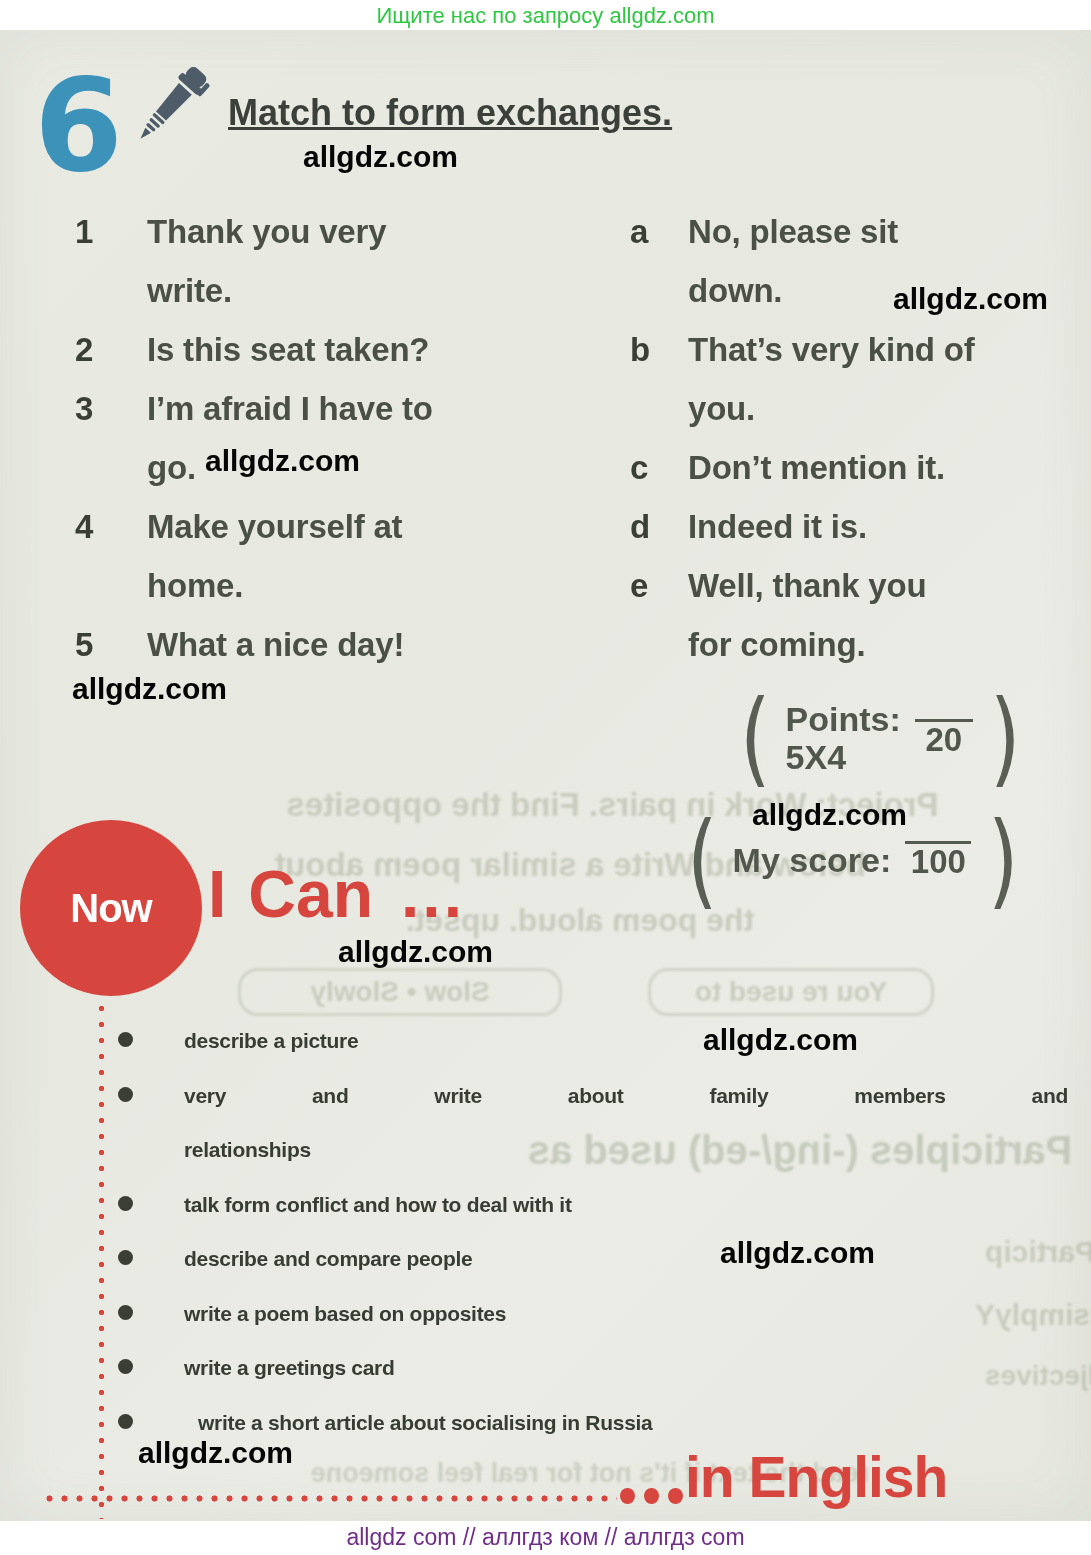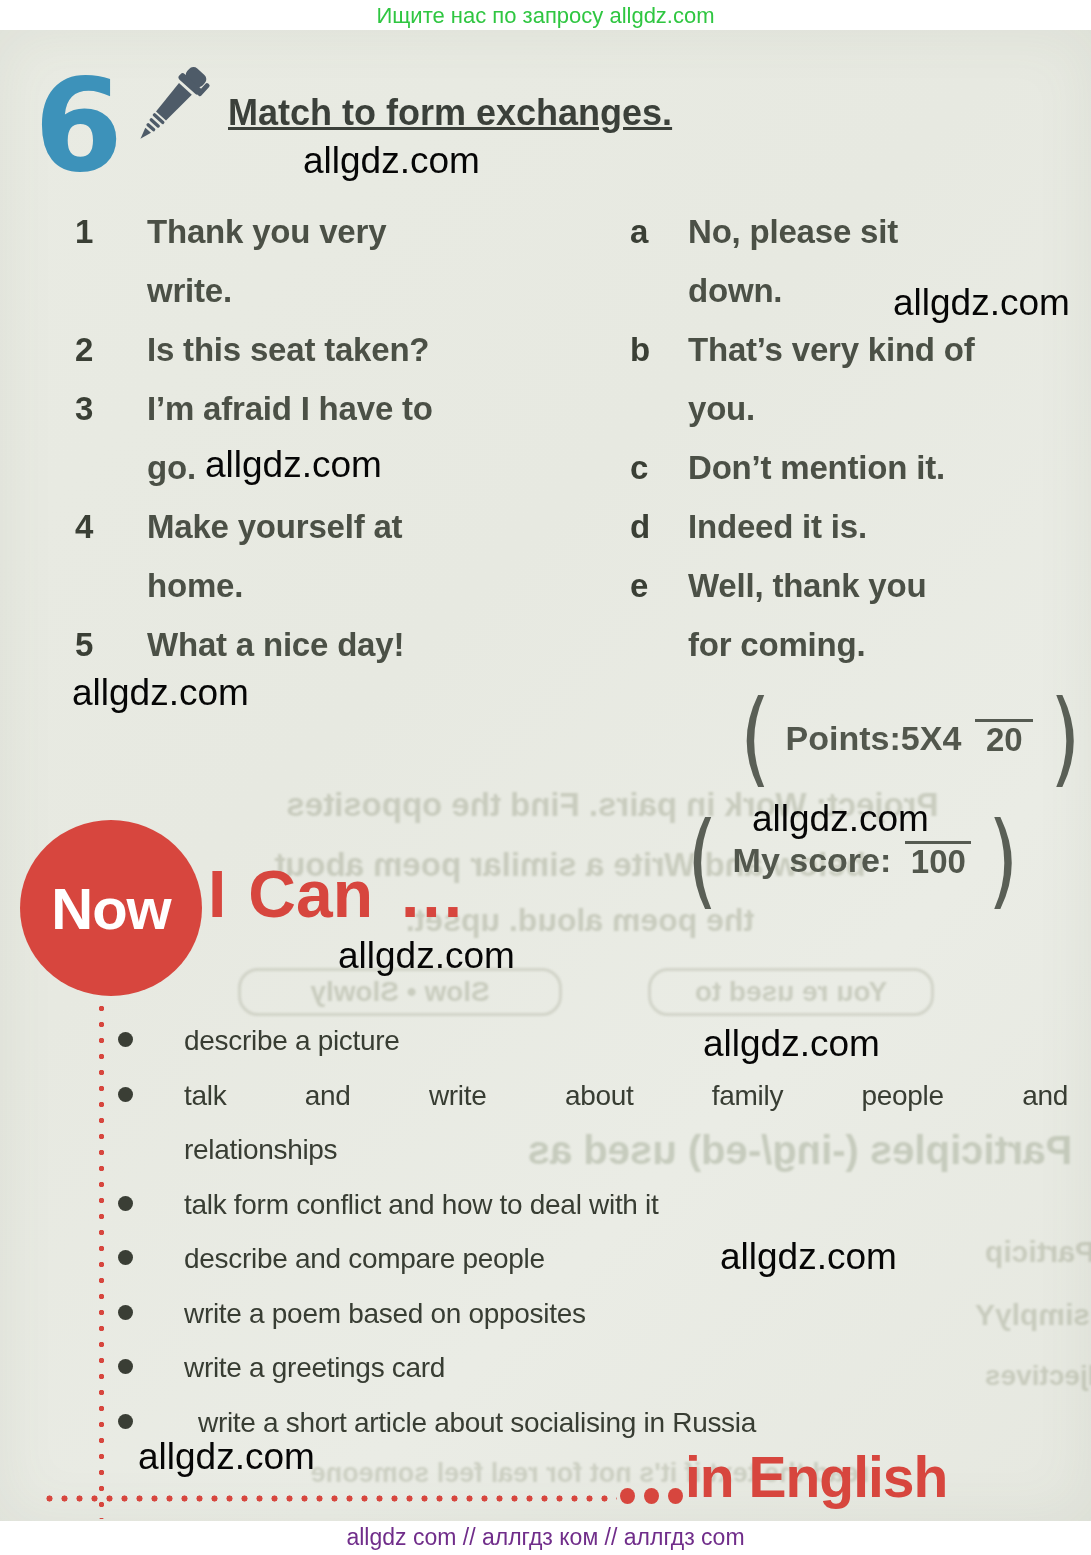--- a/index.html
+++ b/index.html
@@ -31,21 +31,21 @@
   .g9{top:1330px;left:985px;font-size:28px;}
   .g10{top:1428px;left:180px;width:820px;font-size:27px;text-align:center;color:rgba(150,156,132,0.34);}
 
   
   .ex-number{position:absolute;left:34px;top:32px;font-size:128px;line-height:1;
              font-weight:700;color:#3d92ba;font-family:"DejaVu Sans",sans-serif;}
   .pen{position:absolute;left:122px;top:28px;}
   .ex-title{position:absolute;left:228px;top:62px;font-size:36px;font-weight:700;color:#3b403a;text-decoration:underline;}
 
   
-  .wm{position:absolute;font-size:37px;font-weight:400;color:#060606;white-space:nowrap;
+  .wm{position:absolute;font-size:30px;font-weight:700;color:#060606;white-space:nowrap;
       font-family:"Liberation Sans",sans-serif;}
   .wm1{left:303px;top:110px;}
   .wm2{left:205px;top:414px;}
   .wm3{left:72px;top:642px;}
   .wm4{left:893px;top:252px;}
   .wm5{left:752px;top:768px;}
   .wm6{left:338;top:905px;left:338px;}
   .wm7{left:703px;top:993px;}
   .wm8{left:720px;top:1206px;}
   .wm9{left:138px;top:1406px;}
@@ -60,31 +60,31 @@
   .lines{flex:1;}
   .line{display:block;font-size:33px;font-weight:700;color:#4b5046;line-height:59px;
         letter-spacing:-0.2px;}
 
   
   .score-row{position:absolute;display:flex;align-items:center;color:#565b52;}
   .points-row{left:735px;top:664px;}
   .myscore-row{left:682px;top:786px;}
   .paren{font-size:104px;font-weight:400;line-height:0.85;transform:scaleX(0.75);
          font-family:"DejaVu Sans",sans-serif;color:#5a5f56;}
-  .score-mid{display:flex;margin:0 14px 0 10px;}
+  .score-mid{display:flex;flex-direction:column;margin:0 14px 0 10px;}
   .score-label{font-size:34px;font-weight:700;color:#52574d;line-height:38px;}
   .frac{display:flex;flex-direction:column;align-items:center;margin-right:12px;}
   .frac .bar{width:58px;border-top:3.5px solid #565b52;margin-bottom:1px;}
   .frac.f100 .bar{width:66px;}
   .frac .den{font-size:33px;font-weight:700;color:#52574d;line-height:34px;}
 
   
   .nic-circle{position:absolute;left:20px;top:790px;width:182px;height:176px;border-radius:50%;
               background:#d7463e;display:flex;align-items:center;justify-content:center;}
-  .nic-circle span{color:#ffffff;font-size:58px;font-weight:700;letter-spacing:-1px;}
+  .nic-circle span{color:#ffffff;font-size:40px;font-weight:700;letter-spacing:-1px;}
   .nic-title{position:absolute;left:208px;top:826px;display:flex;align-items:baseline;
              color:#d7463e;font-weight:700;}
   .nic-title .w1{font-size:66px;}
   .nic-title .w2{font-size:66px;margin-left:22px;}
   .nic-title .dots{font-size:66px;font-weight:900;margin-left:28px;letter-spacing:3px;}
 
   
   .vdots{position:absolute;left:98px;top:975px;width:7px;height:514px;
          background-image:radial-gradient(circle at 3.5px 3.5px,#d7463e 2.5px,rgba(0,0,0,0) 3px);
          background-size:7px 16px;background-repeat:repeat-y;}
@@ -93,21 +93,21 @@
          background-size:15px 9px;background-repeat:repeat-x;}
   .bigdots{position:absolute;left:620px;top:1458px;display:flex;gap:9px;}
   .bigdots i{width:15px;height:16px;border-radius:50%;background:#d7463e;}
 
   
   .nic-list{position:absolute;left:118px;top:984px;width:950px;}
   .now-item{display:flex;align-items:flex-start;}
   .bullet{flex:0 0 66px;padding-top:18px;}
   .bullet::before{content:"";display:block;width:15px;height:15px;border-radius:50%;background:#3a3e35;}
   .ntext{flex:1;}
-  .nline{display:block;font-size:28px;font-weight:400;color:#383d33;line-height:54.5px;
+  .nline{display:block;font-size:21px;font-weight:700;color:#383d33;line-height:54.5px;
          letter-spacing:-0.3px;}
   .now-item:nth-child(2) .nline.first{text-align:justify;text-align-last:justify;}
   .now-item:nth-child(7) .ntext{padding-left:14px;}
 
   .in-english{position:absolute;left:685px;top:1414px;font-size:57px;font-weight:700;
               color:#d7463e;letter-spacing:-1px;white-space:nowrap;}
 
   
   .footer{position:absolute;left:0;top:1524px;width:100%;text-align:center;
           font-size:23px;font-weight:500;color:#702d8a;}
@@ -268,21 +268,21 @@
     <div class="nic-list">
       <div class="now-item">
         <span class="bullet"></span>
         <span class="ntext">
             <span class="nline first">describe a picture</span>
           </span>
       </div>
       <div class="now-item">
         <span class="bullet"></span>
         <span class="ntext">
-          <span class="nline first">talk and write about family people and</span>
+          <span class="nline first">very and write about family members and</span>
           <span class="nline">relationships</span>
         </span>
       </div>
       <div class="now-item">
         <span class="bullet"></span>
         <span class="ntext">
             <span class="nline first">talk form conflict and how to deal with it</span>
           </span>
       </div>
       <div class="now-item">

